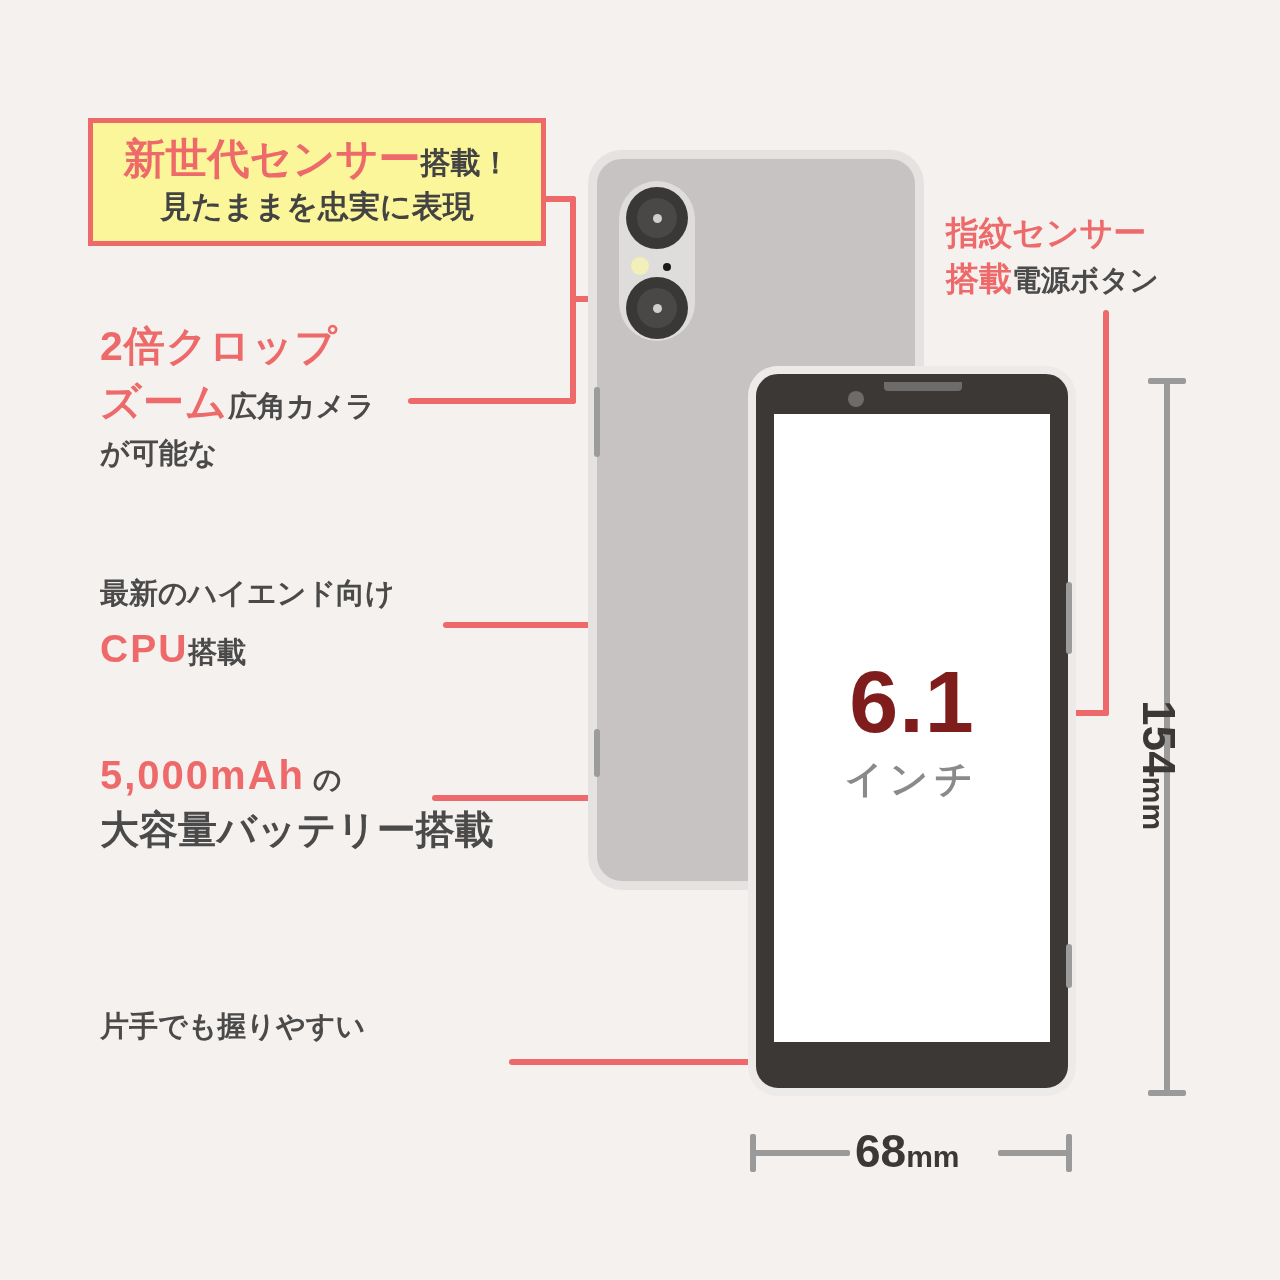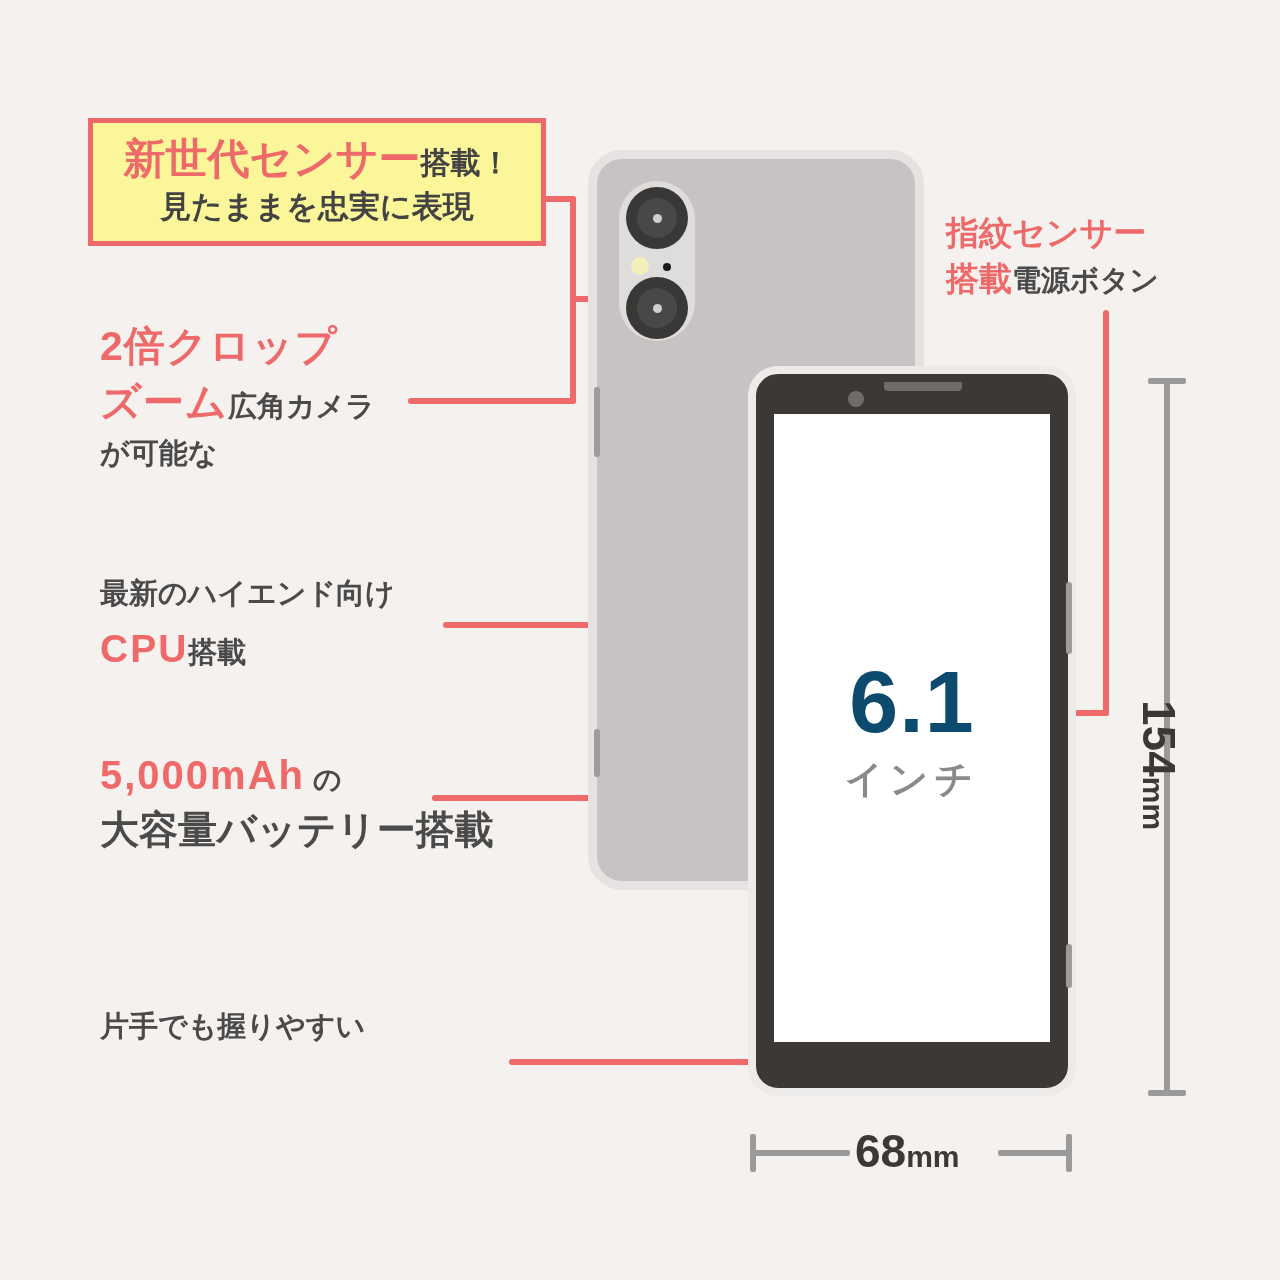--- a/index.html
+++ b/index.html
@@ -72,21 +72,21 @@
     display:flex;align-items:center;justify-content:center;
   }
   .lens-inner{border-radius:50%;background:#4A4846;display:flex;align-items:center;justify-content:center;}
   .lens-dot{border-radius:50%;background:#CFCFCF;}
   .flash{position:absolute;border-radius:50%;background:#F2EFB8;}
   .sensor{position:absolute;border-radius:50%;background:#1A1A1A;}
 
   .front-cam{position:absolute;border-radius:50%;background:#6E6C6A;}
   .speaker{position:absolute;background:#6E6C6A;}
 
-  .inch-num{font-size:88px;color:#0c4a6e;font-weight:bold;letter-spacing:1px;line-height:1;}
+  .inch-num{font-size:88px;color:#7f1d1d;font-weight:bold;letter-spacing:1px;line-height:1;}
   .inch-unit{font-size:38px;color:#8A8A8A;font-weight:bold;letter-spacing:6px;line-height:1;margin-top:14px;}
 
   
   .dim-line{position:absolute;background:#9A9A9A;border-radius:2px;}
   .dim-label{position:absolute;color:#3B3836;font-weight:bold;white-space:nowrap;}
   .dim-num{font-size:46px;letter-spacing:0px;}
   .dim-unit{font-size:30px;}
   .vertical-label{transform:rotate(90deg);transform-origin:left top;}
 </style>
 </head>

